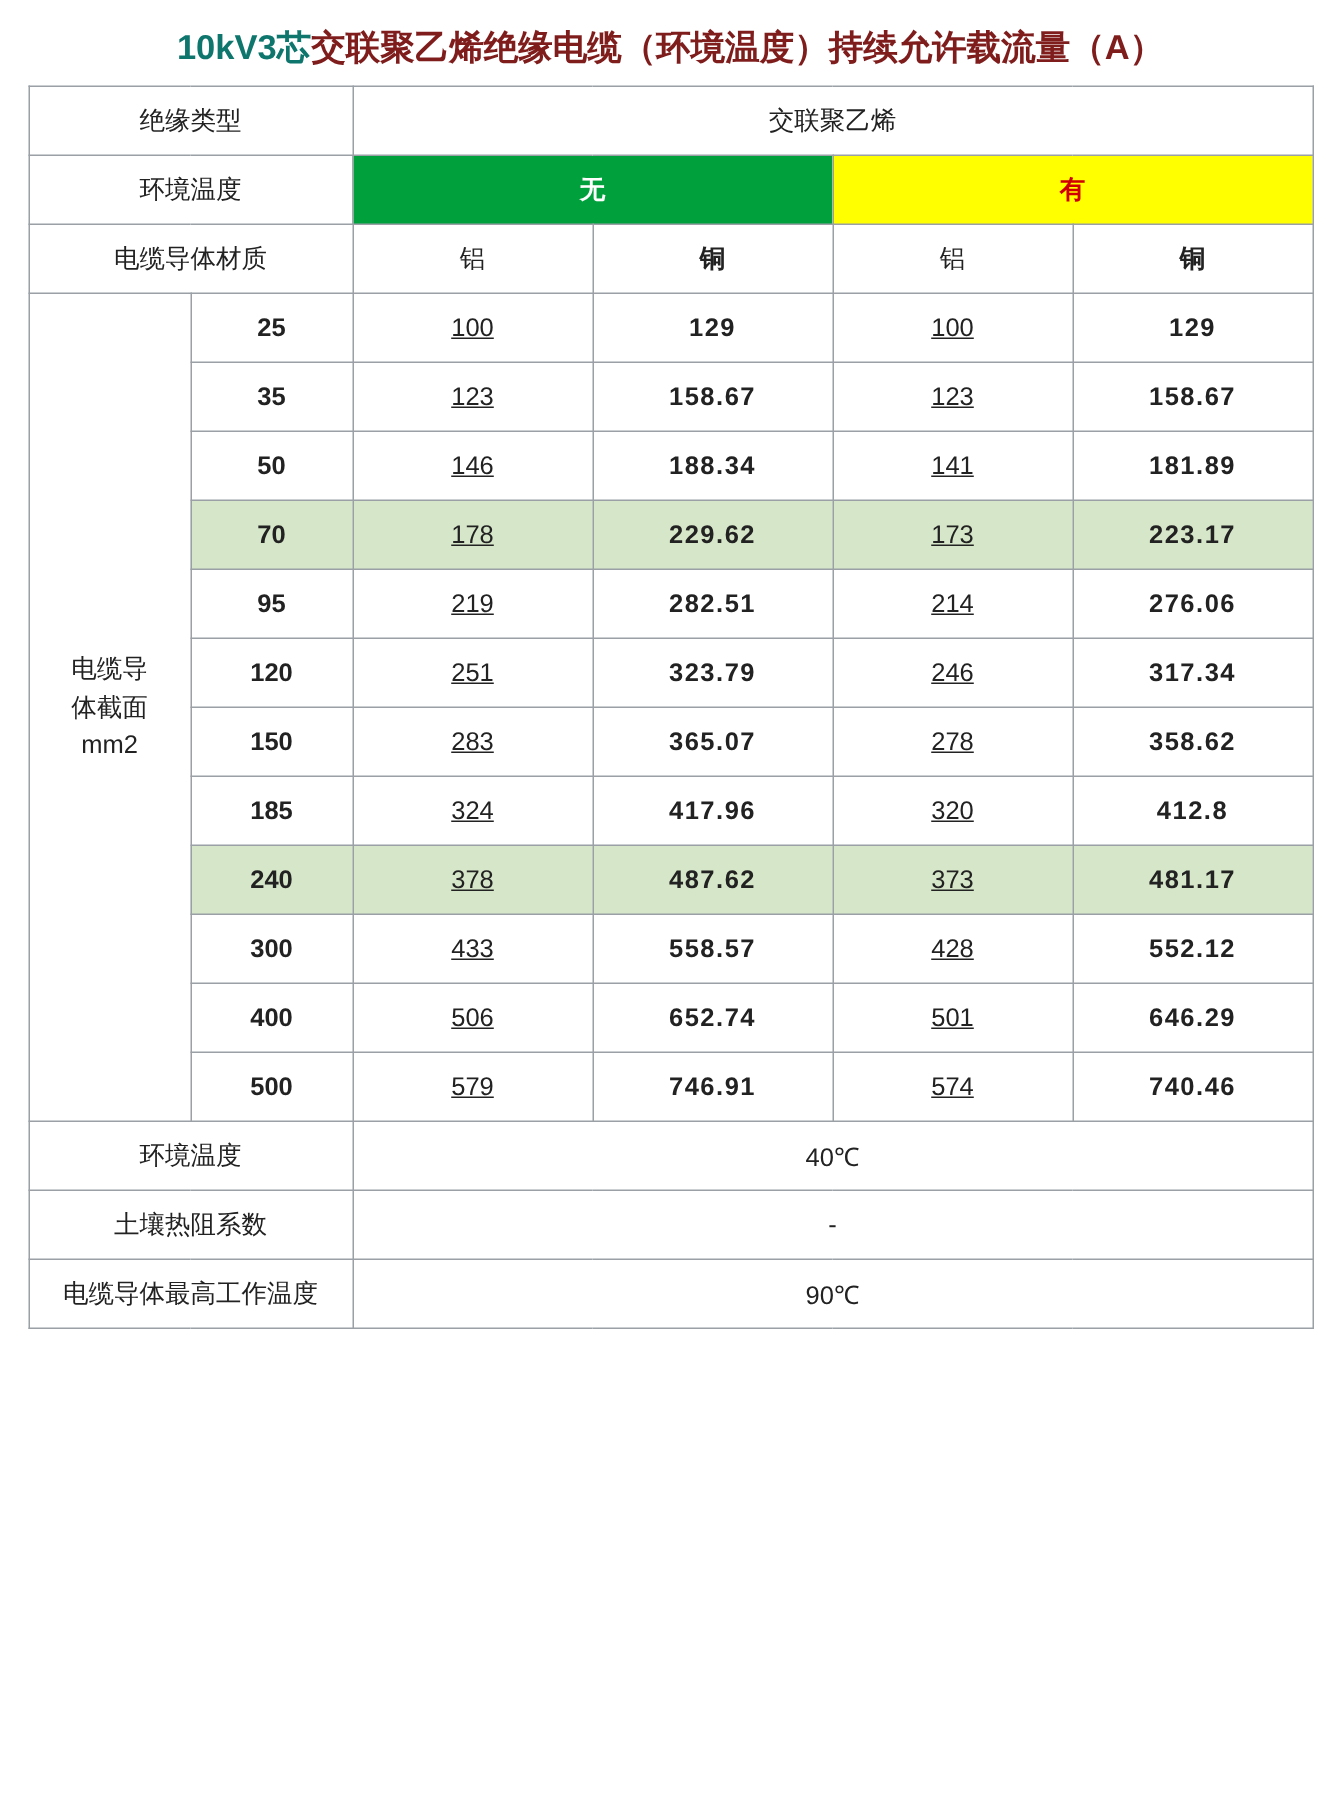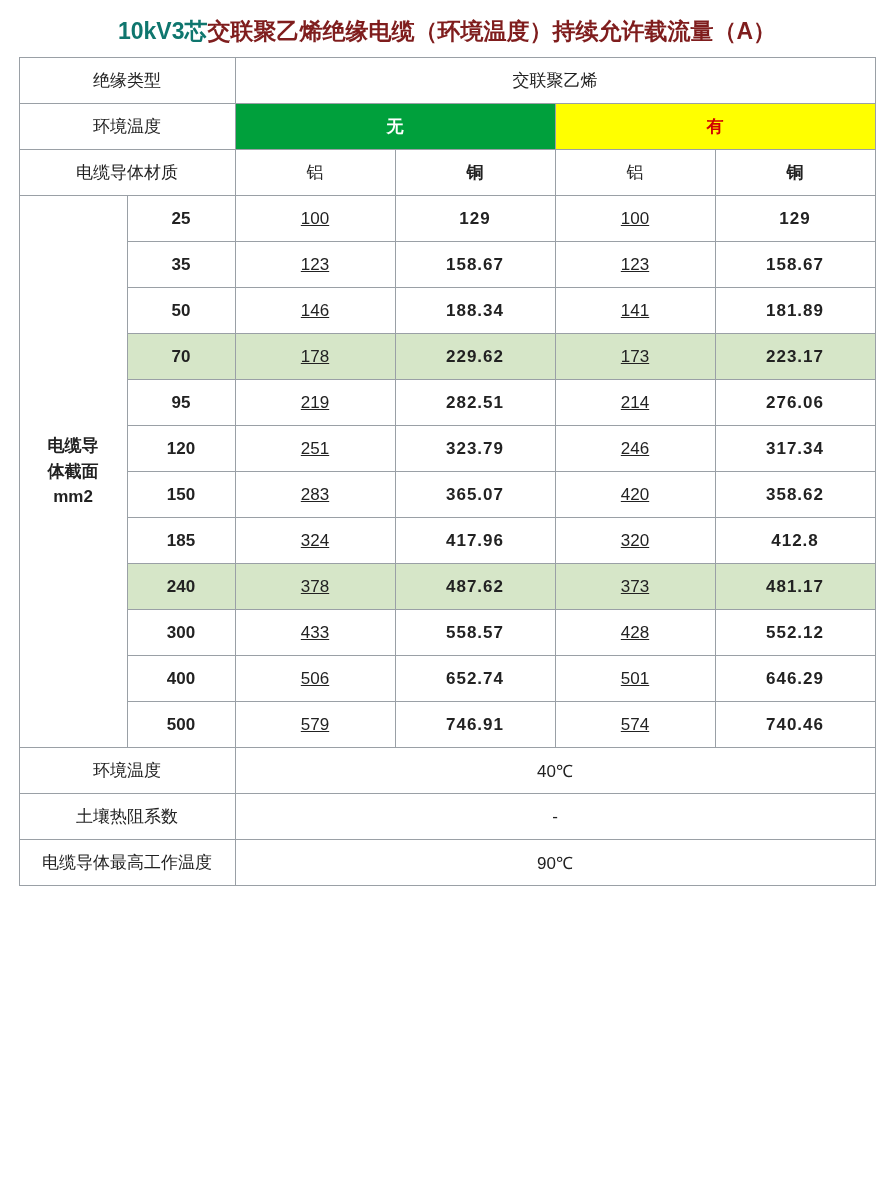--- a/index.html
+++ b/index.html
@@ -97,21 +97,20 @@
     letter-spacing: 1px;
   }
   tr.hl td {
     background: #d6e6c8 !important;
   }
   .side-label {
     font-size: 15px;
     color: #1b1b1b;
     line-height: 1.5;
     padding: 4px 2px;
-    font-weight: bold;
   }
   .footer-label {
     font-size: 17px;
     color: #1b1b1b;
   }
   .footer-value {
     font-size: 16px;
     color: #1b1b1b;
   }
   .col-sec { width: 108px; }
@@ -204,21 +203,21 @@
         <td class="sec-label">120</td>
         <td class="val-al">251</td>
         <td class="val-cu">323.79</td>
         <td class="val-al">246</td>
         <td class="val-cu">317.34</td>
       </tr>
       <tr>
         <td class="sec-label">150</td>
         <td class="val-al">283</td>
         <td class="val-cu">365.07</td>
-        <td class="val-al">420</td>
+        <td class="val-al">278</td>
         <td class="val-cu">358.62</td>
       </tr>
       <tr>
         <td class="sec-label">185</td>
         <td class="val-al">324</td>
         <td class="val-cu">417.96</td>
         <td class="val-al">320</td>
         <td class="val-cu">412.8</td>
       </tr>
       <tr class="hl">

